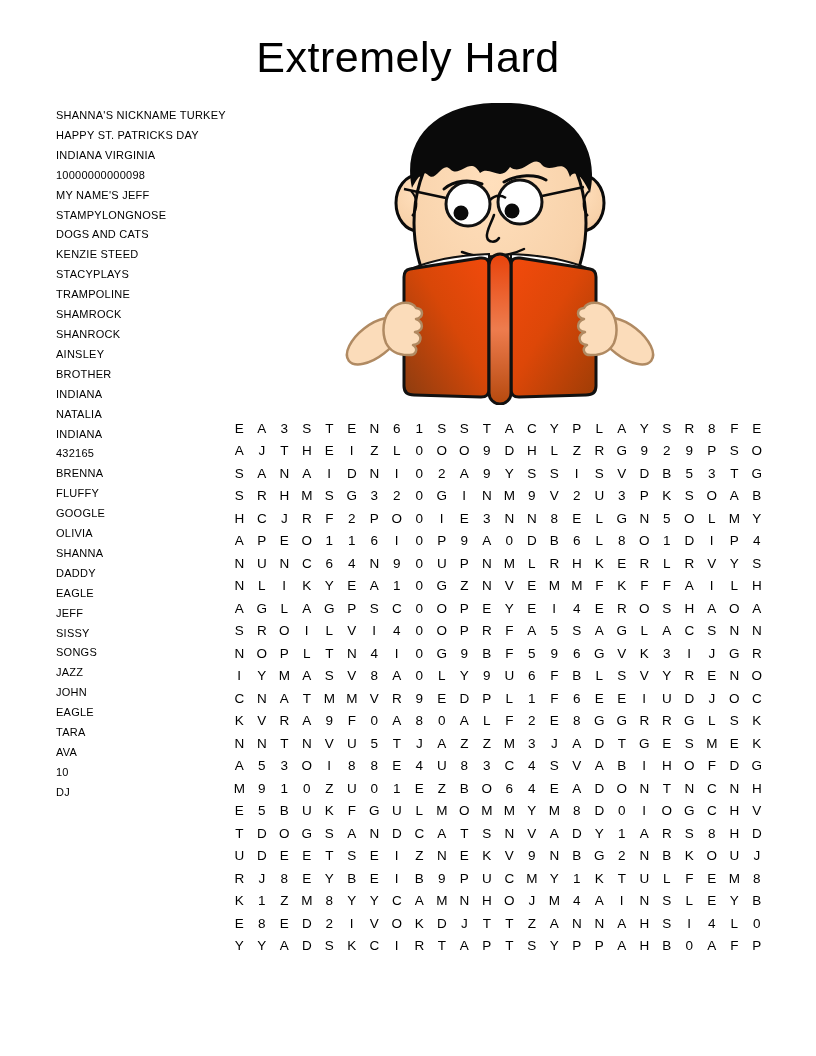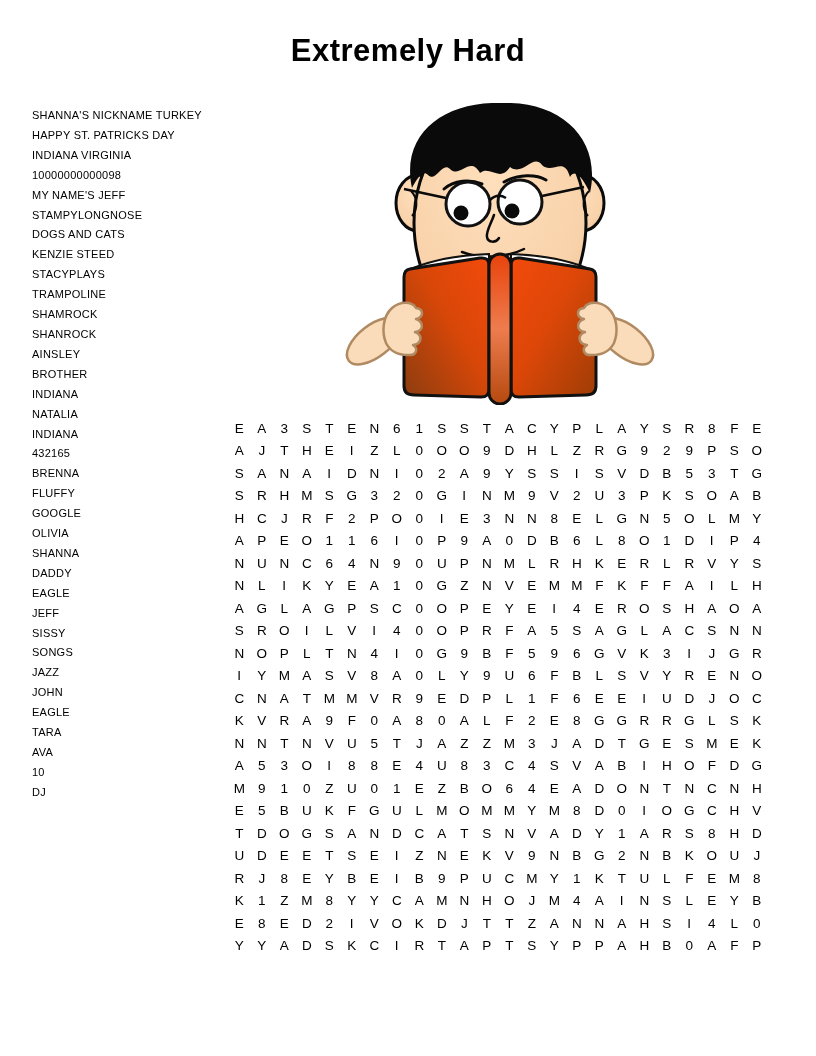--- a/index.html
+++ b/index.html
@@ -15,28 +15,28 @@
     color: #000;
     overflow: hidden;
   }
   .title {
     position: absolute;
     top: 33px;
     left: 0;
     width: 816px;
     margin: 0;
     text-align: center;
-    font-size: 31px;
-    font-weight: 700;
+    font-size: 43px;
+    font-weight: 400;
     letter-spacing: 0.5px;
     color: #000;
   }
   .word-list {
     position: absolute;
-    left: 32px;
+    left: 56px;
     top: 106px;
     font-size: 11px;
     line-height: 19.9px;
     letter-spacing: 0.25px;
     white-space: nowrap;
   }
   .figure {
     position: absolute;
     left: 340px;
     top: 103px;

